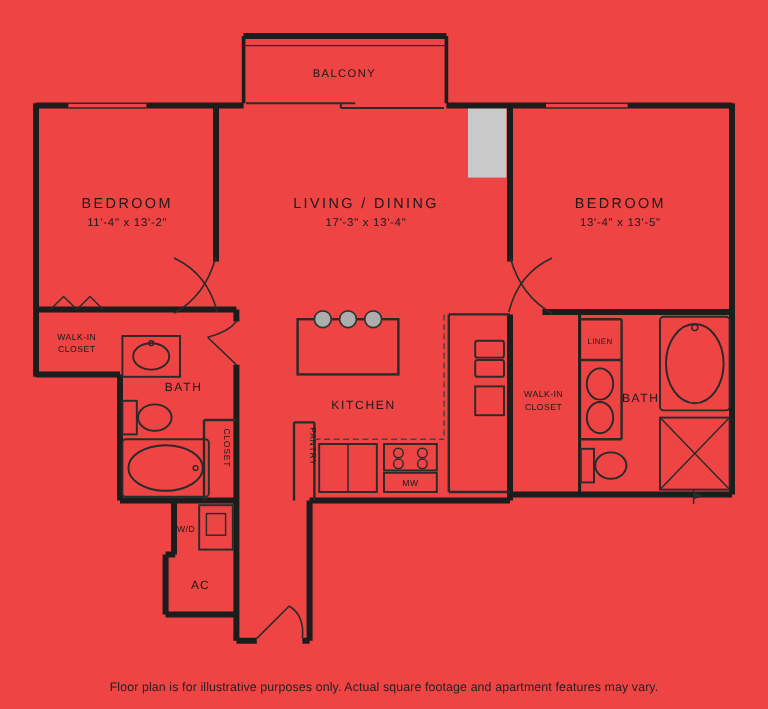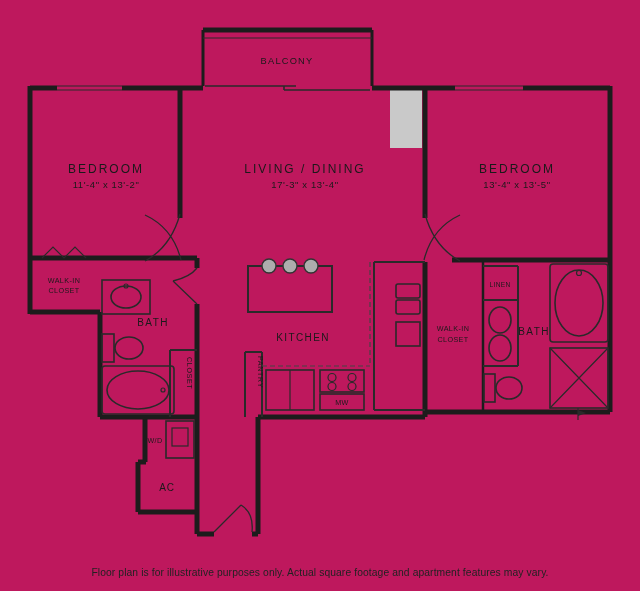--- a/index.html
+++ b/index.html
@@ -1,16 +1,16 @@
 <!DOCTYPE html>
 <html><head>
 <meta charset="utf-8">
 <style>
   html,body{margin:0;padding:0;background:#ffffff;}
-  .stage{position:relative;width:640px;height:591px;background:#be185d;overflow:hidden;}
+  .stage{position:relative;width:640px;height:591px;background:#ef4444;overflow:hidden;}
   svg text{font-family:"Liberation Sans", sans-serif;fill:#1a1a1a;}
   .room-label{font-size:12px;letter-spacing:2px;text-anchor:middle;}
   .dim-label{font-size:9.5px;letter-spacing:.6px;text-anchor:middle;}
   .area-label{font-size:10px;letter-spacing:1.4px;text-anchor:middle;}
   .small-label{font-size:7.2px;letter-spacing:.4px;text-anchor:middle;}
   .tiny-label{font-size:6.6px;letter-spacing:.3px;text-anchor:middle;}
   .v-label{font-size:7.2px;letter-spacing:.6px;}
   .disclaimer{font-size:10.3px;text-anchor:middle;fill:#222;letter-spacing:.1px;}
   .w5{stroke:#1c1c1c;stroke-width:5;fill:none;stroke-linecap:butt;}
   .w3{stroke:#1c1c1c;stroke-width:3;fill:none;}

